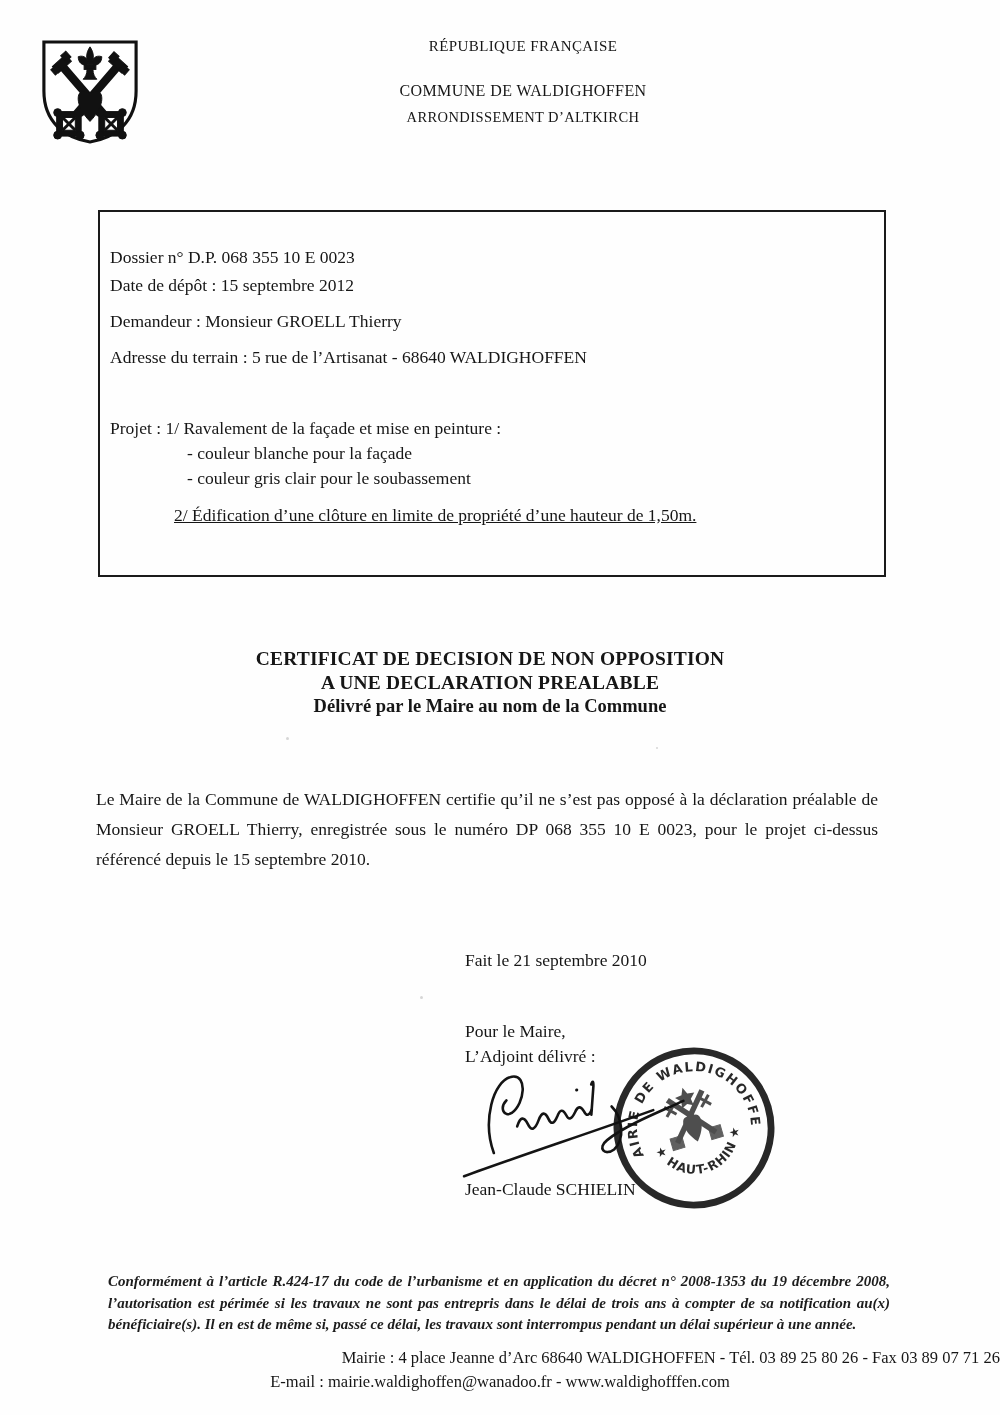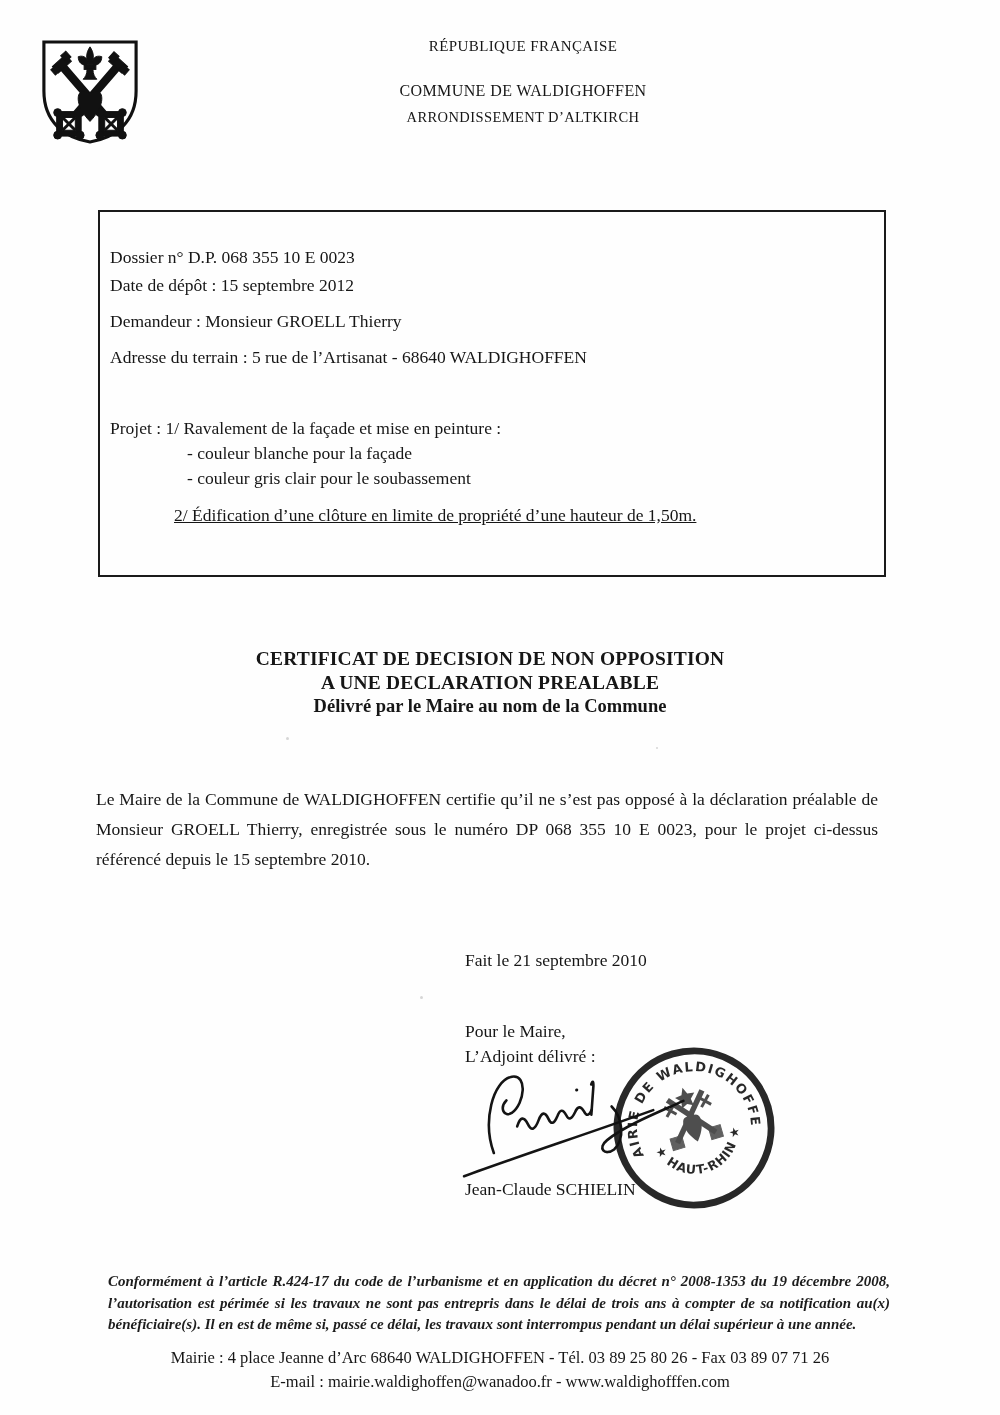--- a/index.html
+++ b/index.html
@@ -53,21 +53,21 @@
   .signature-svg { left:428px; top:1046px; width:300px; height:132px; }
   .stamp-svg { left:608px; top:1042px; width:172px; height:172px; }
 
   
   .legal {
     left:108px; top:1271px; width:782px;
     font-size:15px; font-style:italic; line-height:21.5px; text-align:justify;
     font-weight:bold; color:#1d1d1d;
   }
   .contact { left:0; width:1000px; text-align:center; font-size:16.5px; white-space:nowrap; }
-  .addr  { top:1348px; }
+  .addr  { top:1348px;text-align:right; }
   .email { top:1372px; }
 
   
   .speck { width:3px; height:3px; background:#9a9a9a; border-radius:50%; opacity:.4; }
   .sp1 { left:286px; top:737px; }
   .sp2 { left:656px; top:747px; width:2px; height:2px; }
   .sp3 { left:420px; top:996px; }
 </style>
 </head>
 <body>

